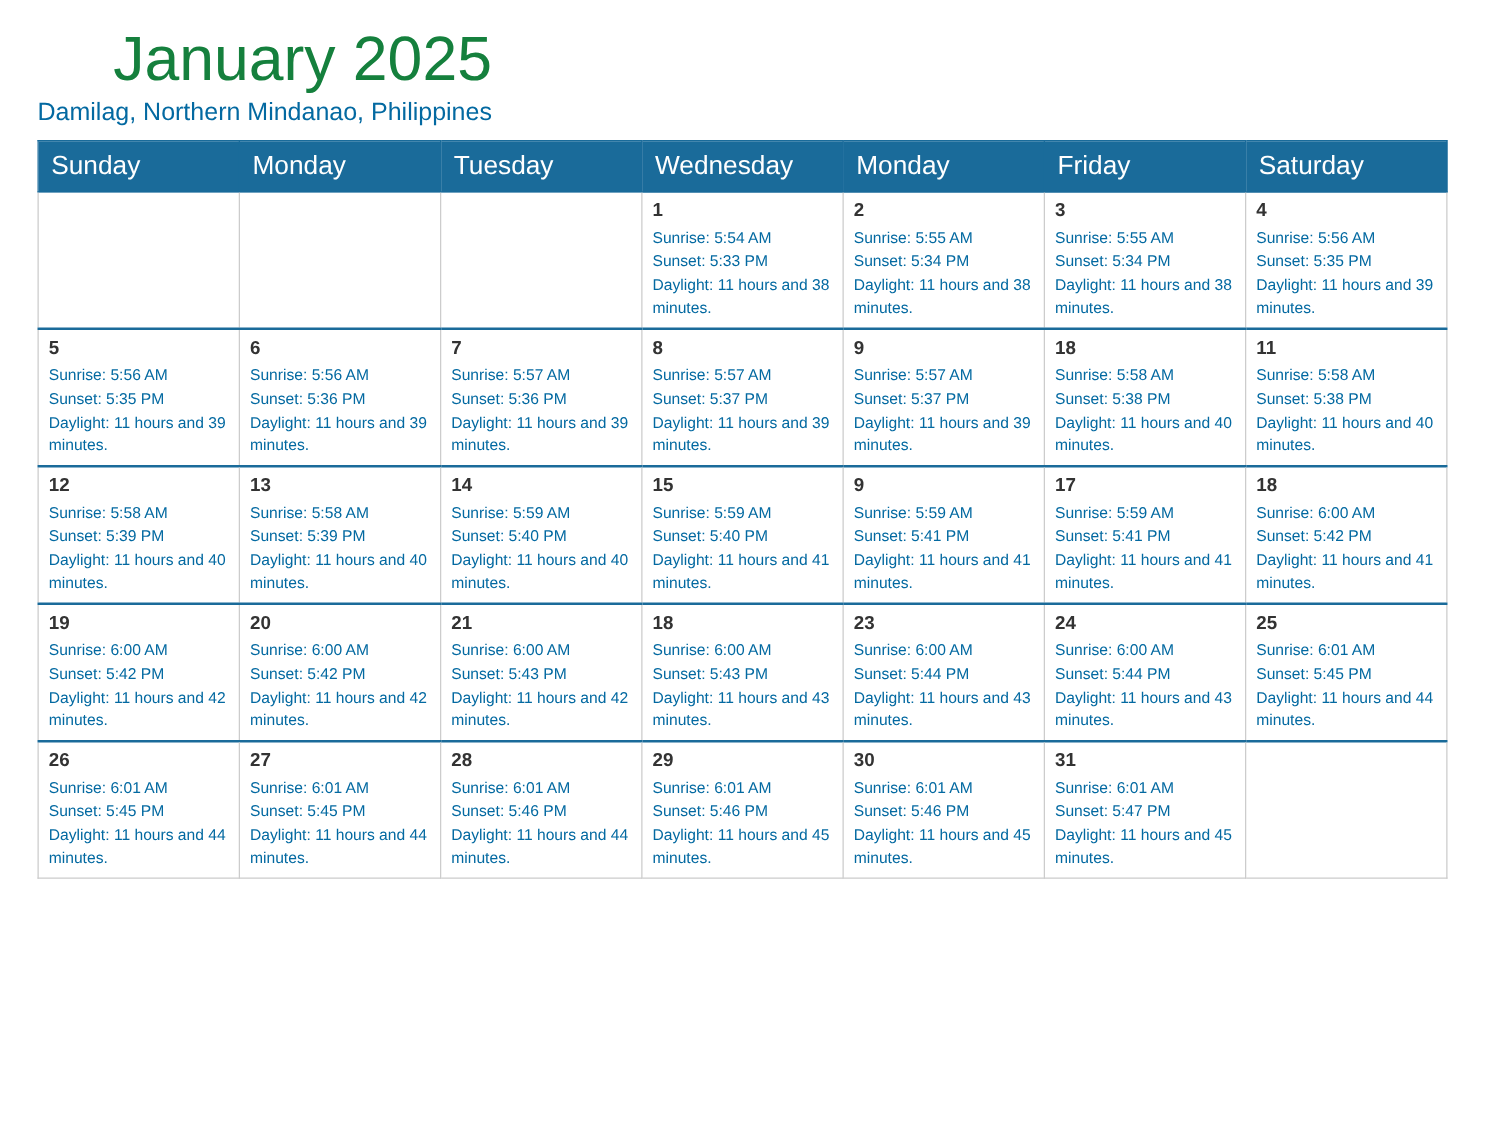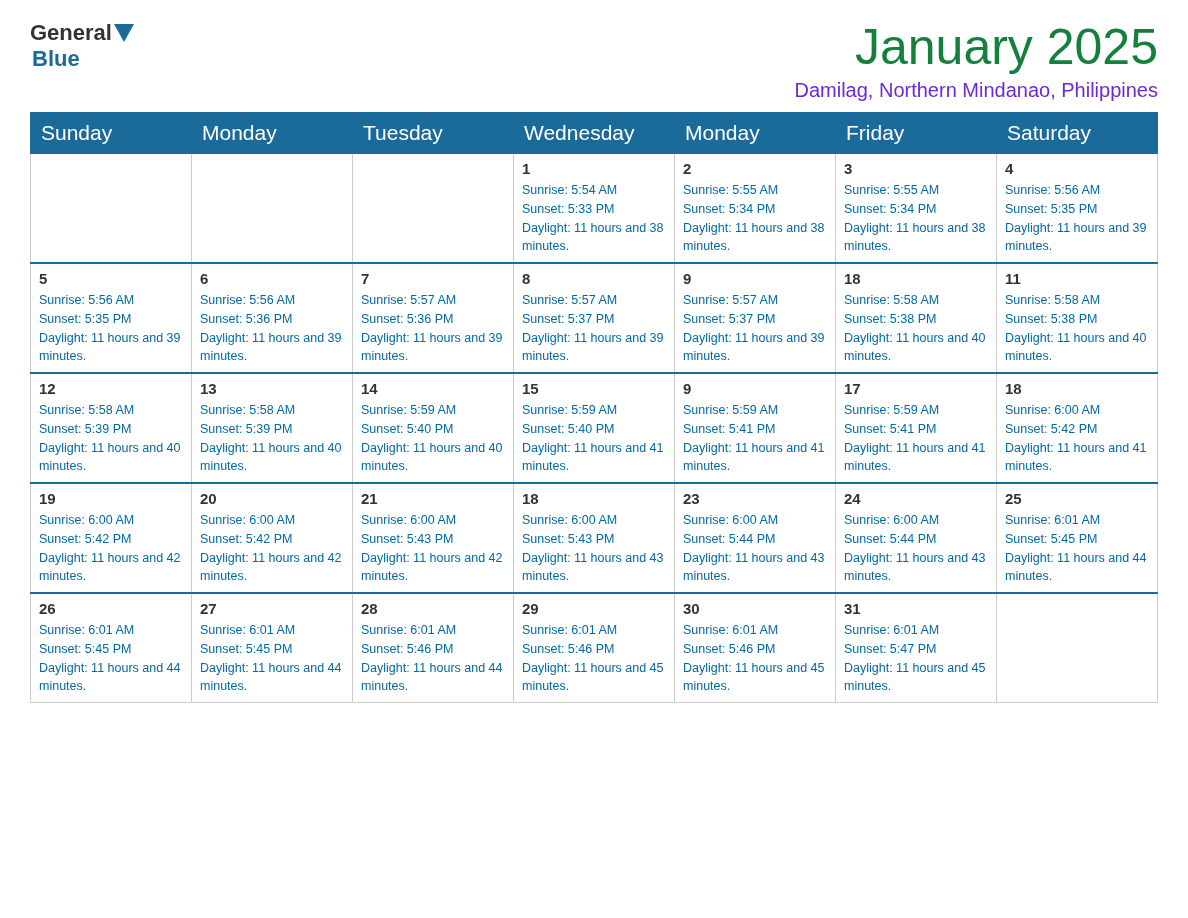--- a/index.html
+++ b/index.html
@@ -35,21 +35,21 @@
       text-align: right;
     }
     .month-title {
       font-size: 50px;
       font-weight: normal;
       color: #15803d;
       line-height: 1.1;
     }
     .location-title {
       font-size: 20px;
-      color: #6d28d9;
+      color: #0369a1;
       margin-top: 4px;
     }
     .calendar {
       width: 100%;
       border-collapse: collapse;
       margin-top: 10px;
     }
     .calendar th {
       background-color: #1a6b9a;
       color: #fff;
@@ -84,31 +84,20 @@
       background: #fff;
     }
     .row-separator td {
       border-top: 2px solid #1a6b9a;
     }
   </style>
 </head>
 <body>
 
 <div class="header">
-  <div class="logo">
-    <div style="display:flex; flex-direction:column; align-items:flex-start;">
-      <div style="display:flex; align-items:center;">
-        <span class="logo-text-general">General</span>
-        <svg width="20" height="20" viewBox="0 0 20 20" style="margin-left:2px; margin-top:2px;">
-          <polygon points="0,0 20,0 10,18" fill="#1a6b9a"></polygon>
-        </svg>
-      </div>
-      <span class="logo-blue" style="margin-left:2px;">Blue</span>
-    </div>
-  </div>
   <div class="title-block">
     <div class="month-title">January 2025</div>
     <div class="location-title">Damilag, Northern Mindanao, Philippines</div>
   </div>
 </div>
 
 <table class="calendar">
   <thead>
     <tr>
     <th>Sunday</th>

